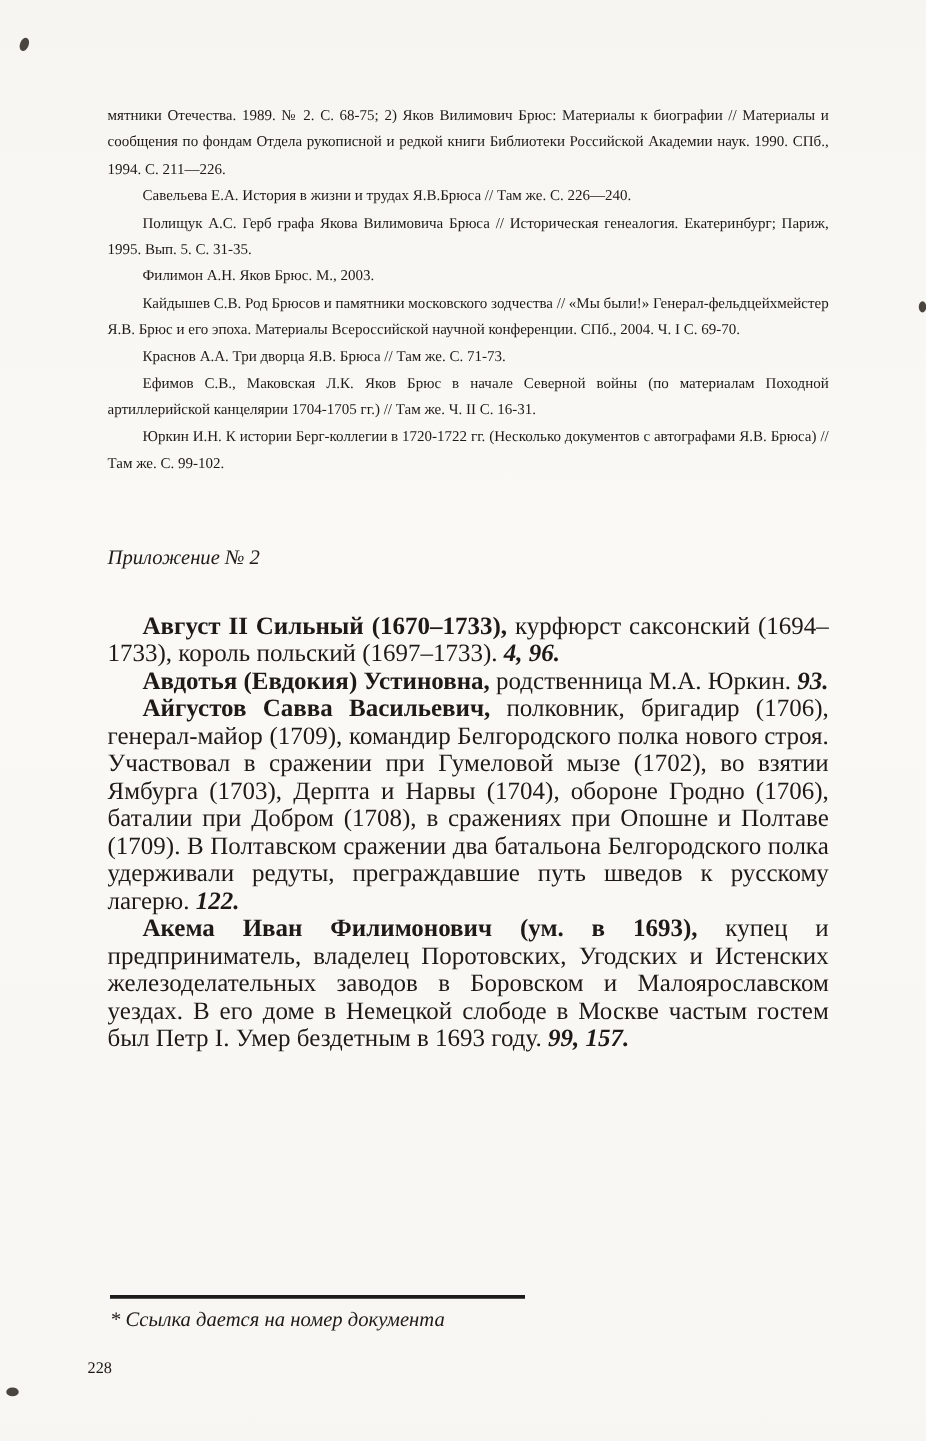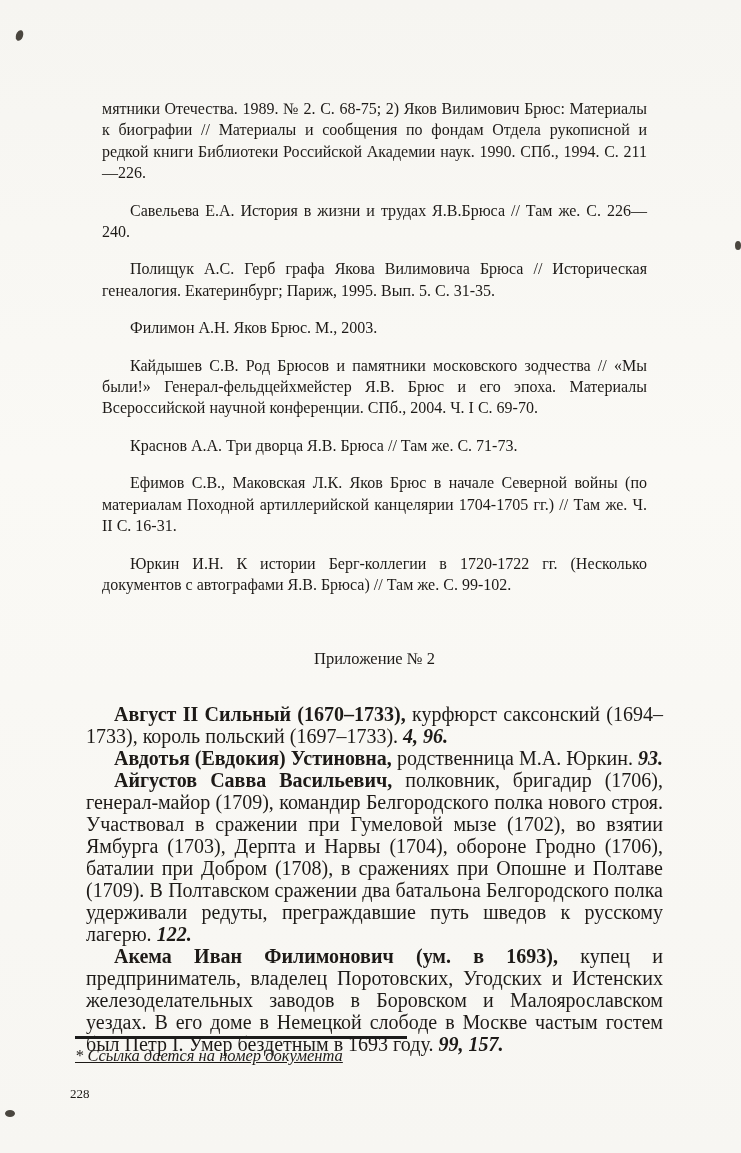--- a/index.html
+++ b/index.html
@@ -16,34 +16,35 @@
     color: #1d1a17;
   }
   .page {
     position: absolute;
     inset: 0;
     padding: 82px 78px 0 86px;
     box-sizing: border-box;
   }
   
   .biblio p {
-    margin: 16px;
-    font-size: 16px;
+    margin: 0;
+    font-size: 12px;
     line-height: 21.4px;
     text-align: justify;
     text-indent: 28px;
   }
   .biblio p.noindent {
     text-indent: 0;
   }
   
   .appendix-label {
     margin-top: 54px;
     font-size: 16.5px;
-    text-align: center;
+    font-style: italic;
+    text-align: left;
   }
   
   h1.index-heading {
     margin: 12px 0 0 0;
     font-size: 21px;
     font-weight: bold;
     text-align: center;
     letter-spacing: 0.3px;
   }
   
@@ -56,24 +57,23 @@
     line-height: 22px;
     text-align: justify;
     text-indent: 28px;
   }
   .entries b.pages {
     font-style: italic;
   }
   
   .footnote-block {
     position: absolute;
-    left: 75px;
+    left: 88px;
     top: 1036px;
     width: 580px;
-    text-decoration: underline;
   }
   .footnote-rule {
     width: 332px;
     border-top: 3px solid #1b1b1b;
     height: 0;
   }
   .footnote-text {
     margin-top: 7px;
     font-size: 16.5px;
     font-style: italic;

